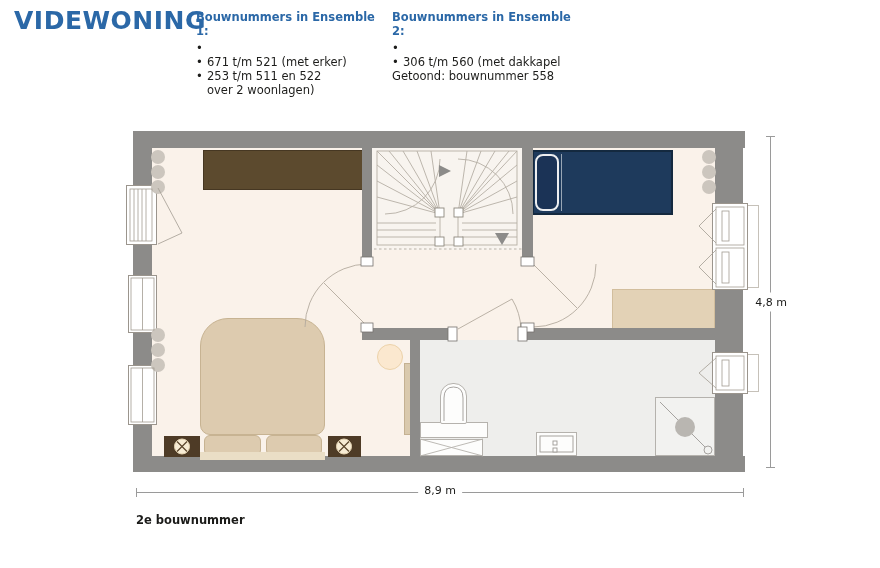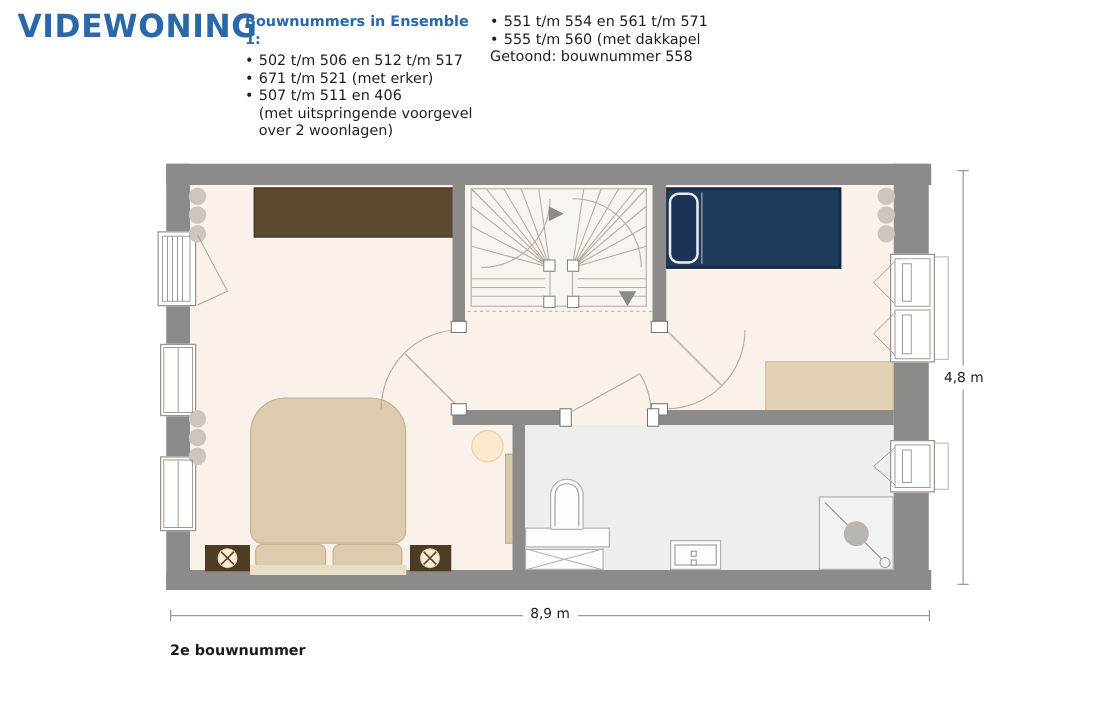--- a/index.html
+++ b/index.html
@@ -32,48 +32,43 @@
 <body>
 
 <div id="canvas">
 
   <div class="abs logo">VIDEWONING</div>
 
   <div class="abs txtcol" style="left:196px;">
     <div class="col-title">Bouwnummers in Ensemble 1:</div>
     <div class="bline">
       <span class="bullet">•</span>
-      <span>502 t/m 506 en 512 t/m 517</span>
       </div>
     <div class="bline">
       <span class="bullet">•</span>
       <span>671 t/m 521 (met erker)</span>
       </div>
     <div class="bline">
       <span class="bullet">•</span>
-      <span>507 t/m 511 en 406</span>
-      </div>
-    <div class="bline">
-      <span class="bullet"></span>
-      <span>(met uitspringende voorgevel</span>
+      <span>253 t/m 511 en 522</span>
       </div>
     <div class="bline">
       <span class="bullet"></span>
       <span>over 2 woonlagen)</span>
       </div>
   </div>
 
   <div class="abs txtcol" style="left:392px;">
-    <div class="bline">
-      <span class="bullet">•</span>
-      <span>551 t/m 554 en 561 t/m 571</span>
-      </div>
-    <div class="bline">
-      <span class="bullet">•</span>
-      <span>555 t/m 560 (met dakkapel</span>
+    <div class="col-title">Bouwnummers in Ensemble 2:</div>
+    <div class="bline">
+      <span class="bullet">•</span>
+      </div>
+    <div class="bline">
+      <span class="bullet">•</span>
+      <span>306 t/m 560 (met dakkapel</span>
       </div>
     <div class="shown">Getoond: bouwnummer 558</div>
   </div>
 
   <div id="plan" class="abs">
 
     <div class="abs floor" style="left:19px;top:17px;width:563px;height:308px;"></div>
     <div class="abs floor" style="left:239px;top:17px;width:150px;height:102px;background:#f8f4ef;"></div>
     <div class="abs floor" style="left:287px;top:209px;width:295px;height:116px;background:#eeeeec;"></div>
 

